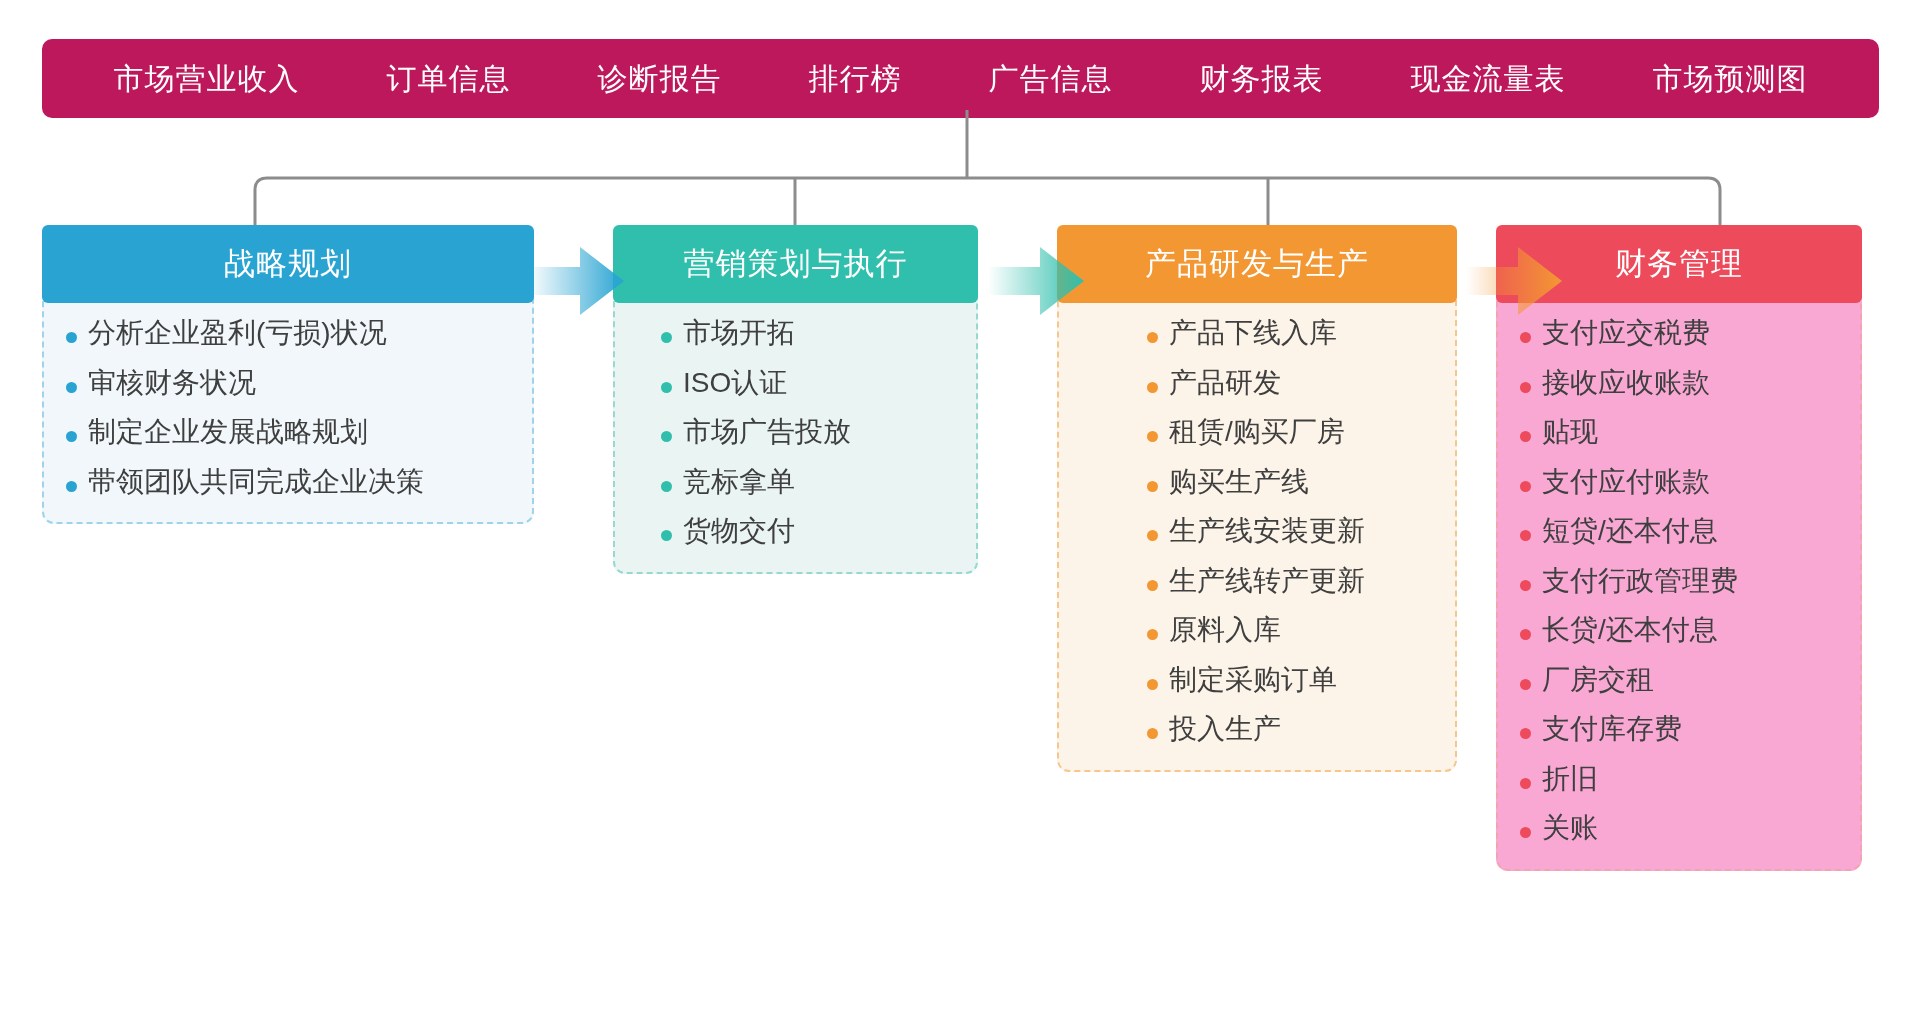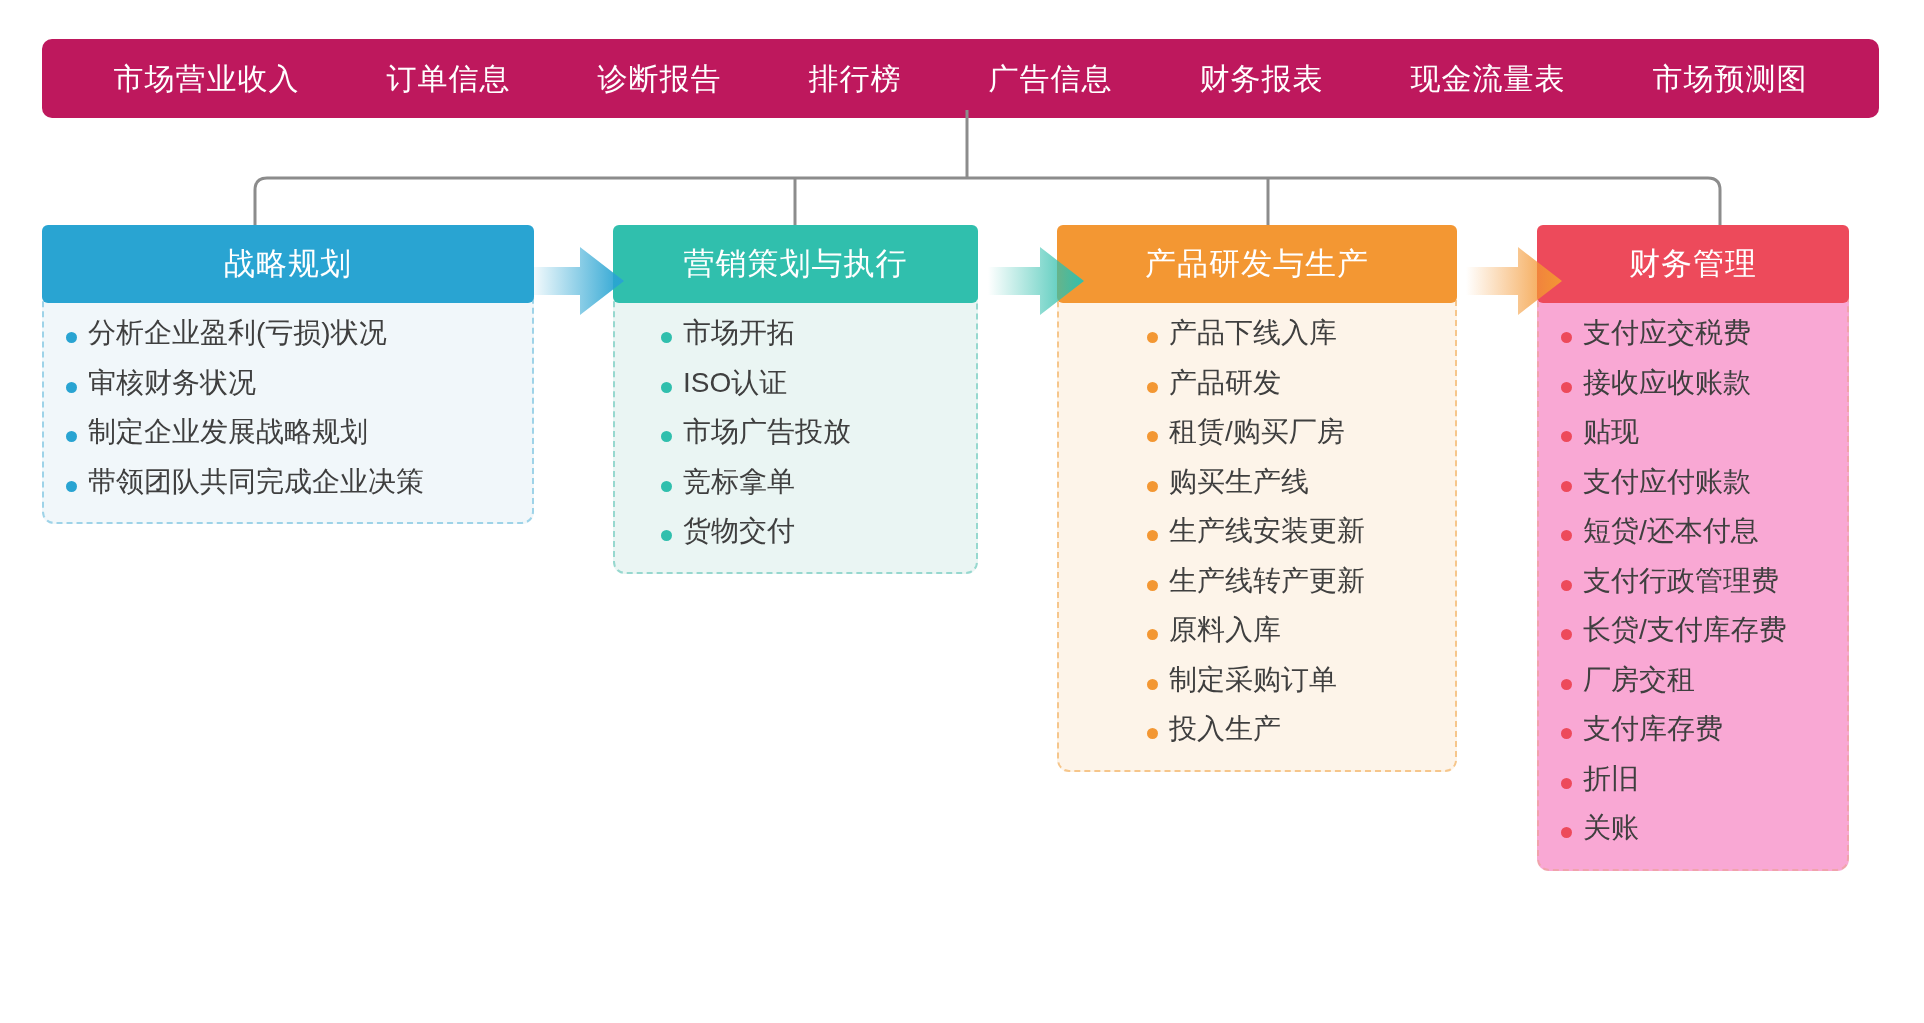--- a/index.html
+++ b/index.html
@@ -104,21 +104,21 @@
   #col-2 .col-body { background: #eaf5f3; border-color: #97d8cf; padding-left: 42px; }
   #col-2 .col-body li::before { background: #30bfad; }
 
   
   #col-3 { left: 1057px; width: 400px; }
   #col-3 .col-header { background: #f39733; }
   #col-3 .col-body { background: #fdf4e9; border-color: #f6c68b; padding-left: 84px; }
   #col-3 .col-body li::before { background: #f39733; }
 
   
-  #col-4 { left: 1537px; width: 312px; }
+  #col-4 { left: 1496px; width: 366px; }
   #col-4 .col-header { background: #ed4a5b; }
   #col-4 .col-body { background: #f9a8d4; border-color: #f0a4ab; }
   #col-4 .col-body li::before { background: #ed4a5b; }
 
   
   .flow-arrow {
     position: absolute;
     top: 245px;
     width: 96px;
     height: 72px;
@@ -226,20 +226,20 @@
 <div class="column" id="col-4">
   <div class="col-header">财务管理</div>
   <div class="col-body">
     <ul>
       <li>支付应交税费</li>
       <li>接收应收账款</li>
       <li>贴现</li>
       <li>支付应付账款</li>
       <li>短贷/还本付息</li>
       <li>支付行政管理费</li>
-      <li>长贷/支付库存费</li>
+      <li>长贷/还本付息</li>
       <li>厂房交租</li>
       <li>支付库存费</li>
       <li>折旧</li>
       <li>关账</li>
     </ul>
   </div>
 </div>
 
 </body></html>

